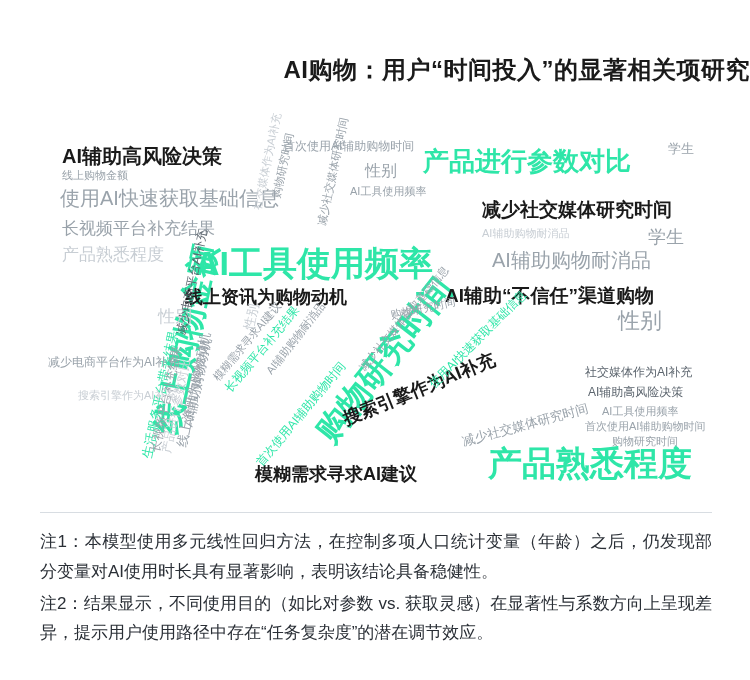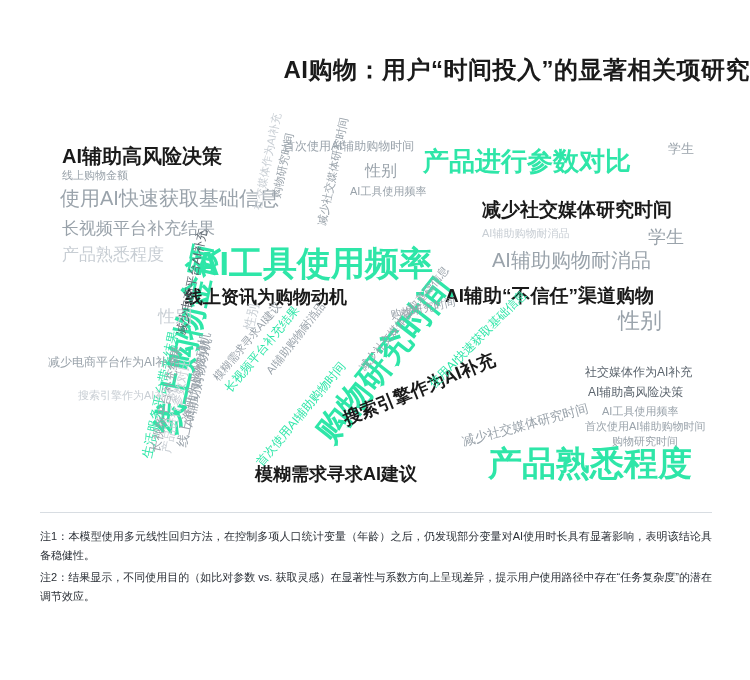--- a/index.html
+++ b/index.html
@@ -43,21 +43,21 @@
     transform-origin: center center;
     line-height: 1;
   }
   #notes {
     position: absolute;
     top: 512px;
     left: 40px;
     width: 672px;
     border-top: 1px solid #d8dde2;
     padding-top: 14px;
-    font-size: 11px;
+    font-size: 17px;
     color: #2a2f36;
     line-height: 1.75;
     text-align: justify;
   }
   .note {
     margin-bottom: 2px;
   }
 </style>
 </head>
 <body>

